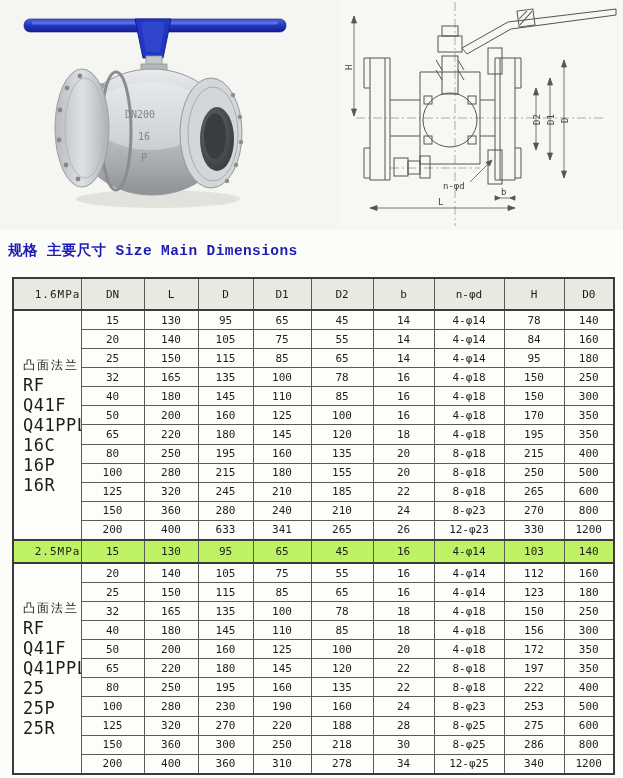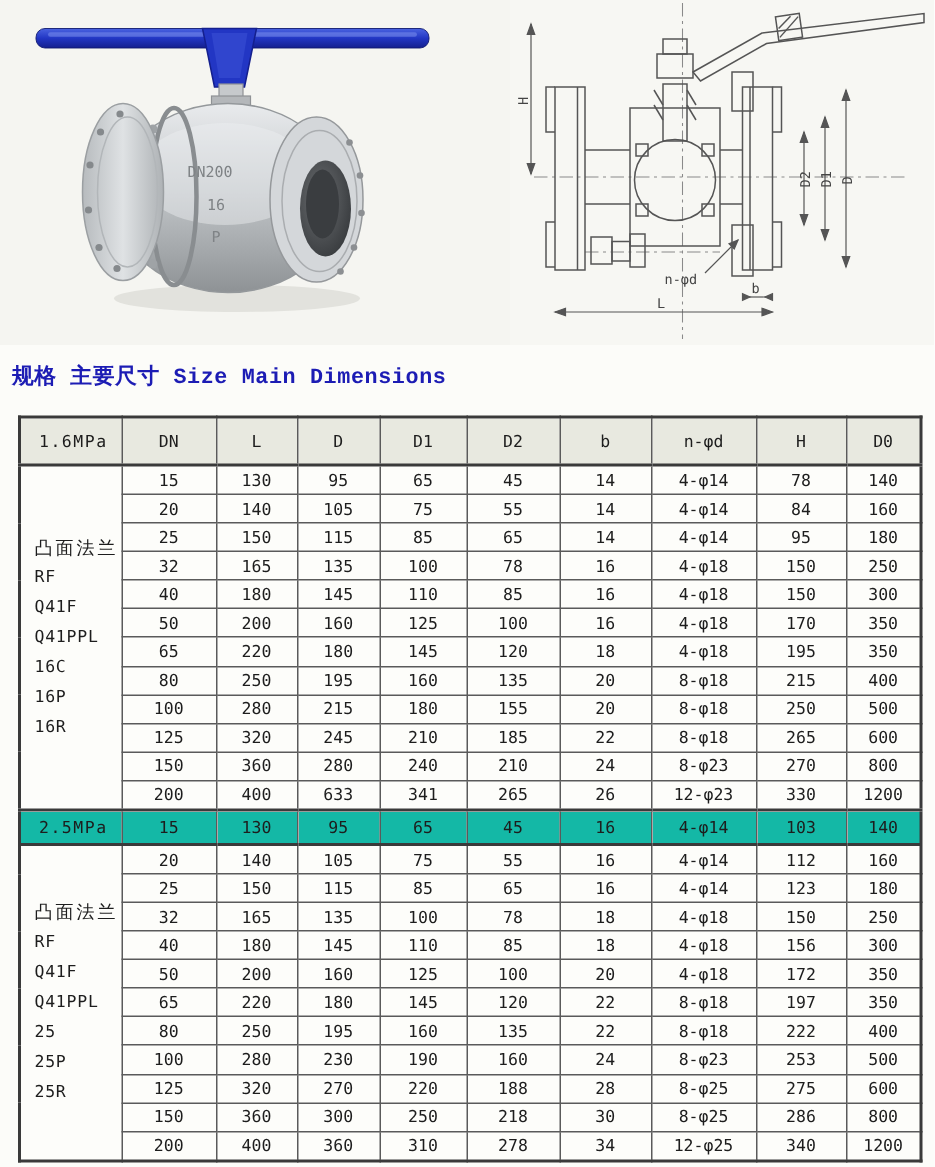--- a/index.html
+++ b/index.html
@@ -16,25 +16,25 @@
 
   
   #tablewrap{position:absolute;left:12px;top:277px;}
   table#dim-table{border-collapse:collapse;table-layout:fixed;width:601px;height:498px;
         font-family:"DejaVu Sans Mono", monospace;font-size:11px;color:#1d1d1d;
         border:2px solid #3a3a3a;background:#fdfdfa;}
   #dim-table th,#dim-table td{border:1px solid #5a5a5a;text-align:center;padding:0;
         overflow:hidden;white-space:nowrap;}
   #dim-table tr.head th{background:#e8e9e0;font-weight:normal;height:30px;
         border-bottom:2px solid #3a3a3a;}
-  #dim-table tr.band td{background:#14b8a6;height:21px;border-top:2px solid #3a3a3a;
+  #dim-table tr.band td{background:#bef264;height:21px;border-top:2px solid #3a3a3a;
         border-bottom:2px solid #3a3a3a;}
-  #dim-table .pressure{text-align:left;padding-left:12px;letter-spacing:1px;}
+  #dim-table .pressure{text-align:right;padding-left:12px;letter-spacing:1px;}
   #dim-table td.labelcell{vertical-align:middle;text-align:left;padding-left:9px;background:#fdfdfa;margin-top:36px;}
-  #dim-table td.labelcell .slabel{line-height:20px;font-size:11px;letter-spacing:0.5px;}
+  #dim-table td.labelcell .slabel{line-height:20px;font-size:17px;letter-spacing:0.5px;}
   #dim-table td.labelcell .slabel.cjk{font-size:12px;letter-spacing:2px;}
   svg text{font-family:"DejaVu Sans Mono", monospace;}
 </style>
 </head>
 <body>
 
 <div id="page">
 
   <div id="photo-wrap">
     <svg width="340" height="230" viewBox="0 0 340 230">

